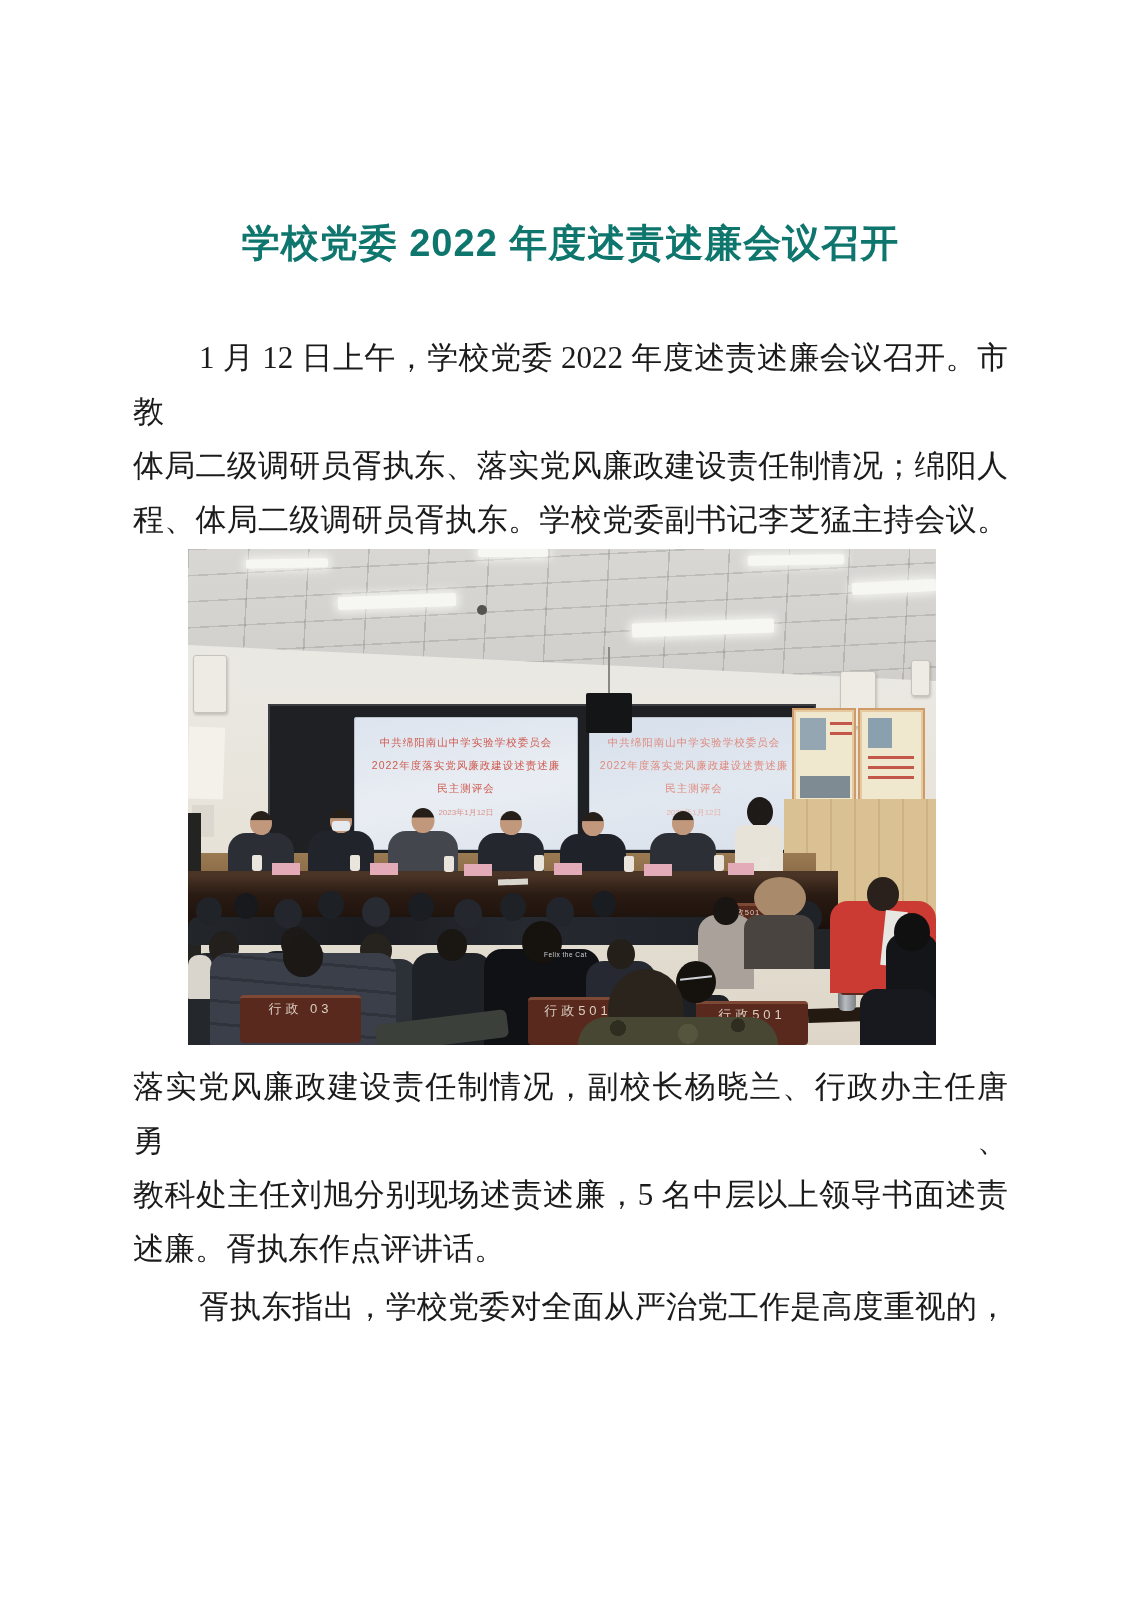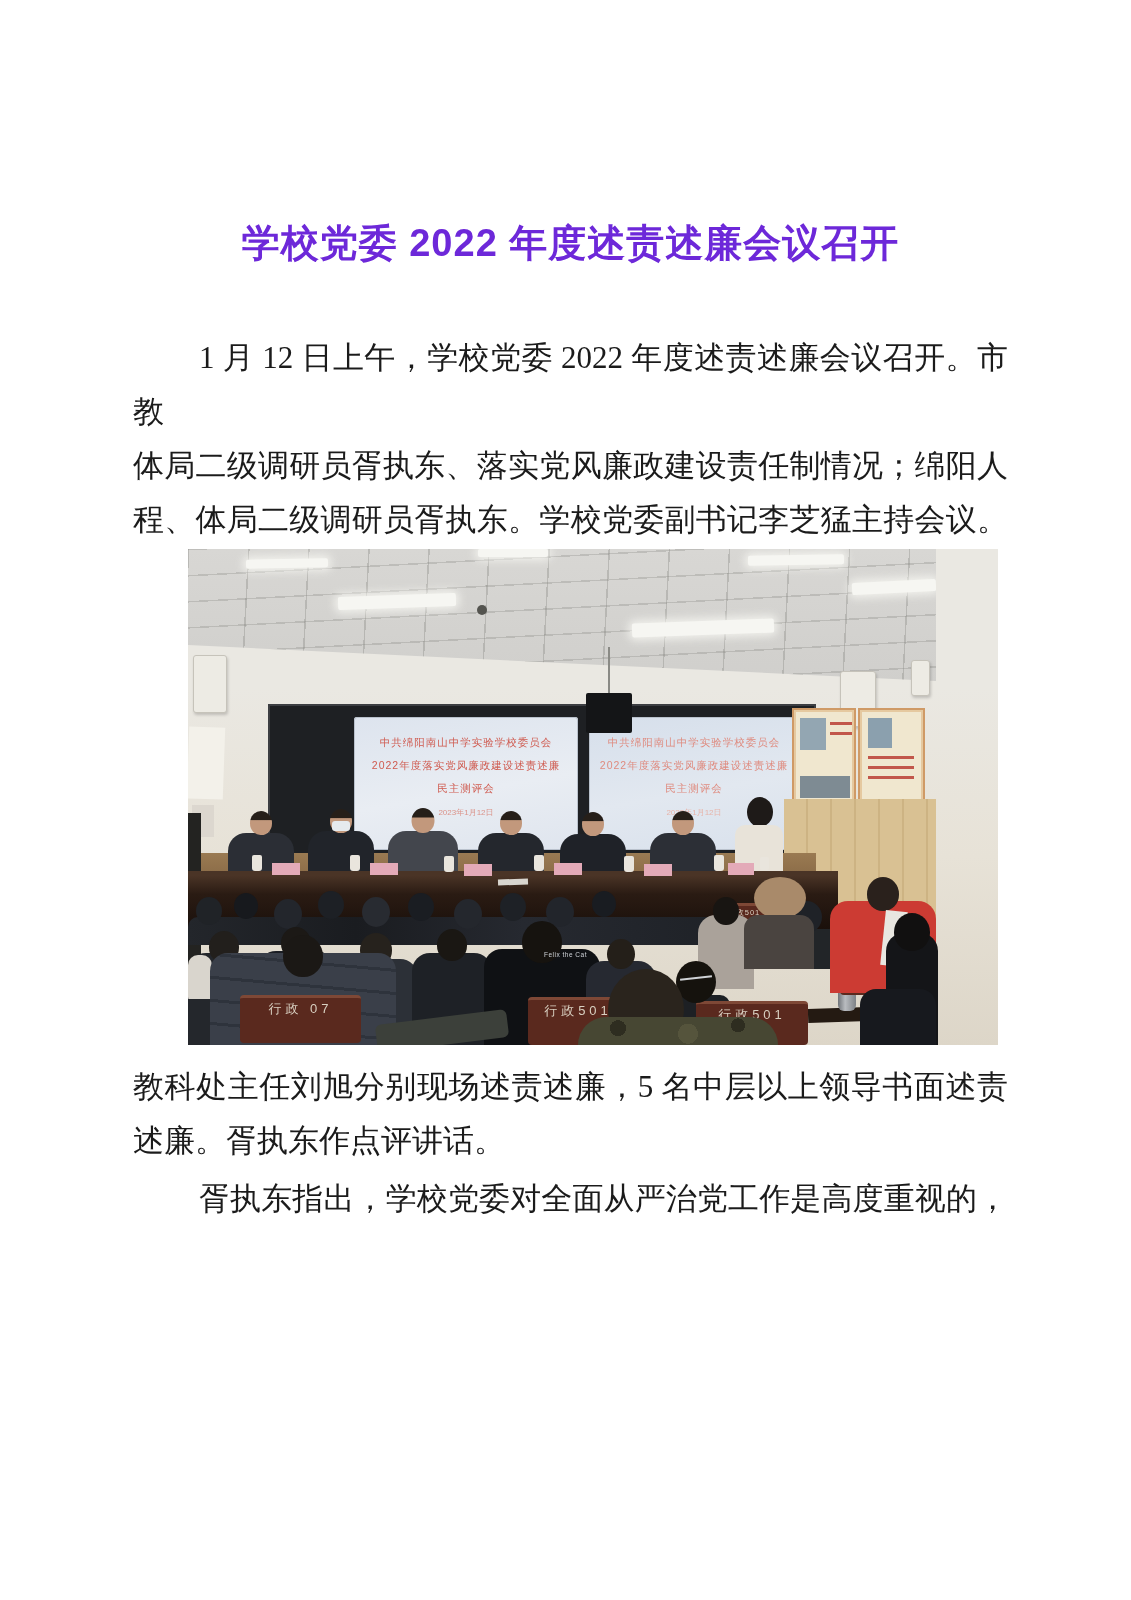--- a/index.html
+++ b/index.html
@@ -1,28 +1,28 @@
 <!DOCTYPE html>
 <html><head>
 <meta charset="utf-8">
 <style>
   html,body{margin:0;padding:0;}
   body{width:1131px;height:1600px;background:#ffffff;font-family:"Liberation Serif",serif;color:#1b1b1b;position:relative;overflow:hidden;}
   .content{width:875px;margin-left:133px;}
-  h1.title{margin:220px 0 0 0;font-family:"Liberation Sans",sans-serif;font-weight:700;font-size:38px;line-height:46px;text-align:center;letter-spacing:1px;color:#6d28d9;}
+  h1.title{margin:220px 0 0 0;font-family:"Liberation Sans",sans-serif;font-weight:700;font-size:38px;line-height:46px;text-align:center;letter-spacing:1px;color:#0f766e;}
   .para{margin:0;font-family:Liberation Serif, serif;}
   .p1{margin-top:65px;}
   .p2{margin-top:15px;}
   .p3{margin-top:4px;}
   .bl{font-size:31px;line-height:54px;text-align:justify;text-align-last:justify;}
   .bl.left{text-align:left;text-align-last:left;}
   .indent{text-indent:66px;}
 
   
-  .photo{position:relative;width:810px;height:496px;margin:2px 0 0 55px;overflow:hidden;
+  .photo{position:relative;width:748px;height:496px;margin:2px 0 0 55px;overflow:hidden;
          background:linear-gradient(180deg,#eae8e2 28%,#e7e2d7 62%,#ddd6c8 100%);}
   .abs{position:absolute;}
   .dot{position:absolute;border-radius:50%;}
   .fig{position:absolute;border-radius:18px 18px 0 0;}
   .fig::before{content:"";position:absolute;top:var(--hy,-24px);left:50%;transform:translateX(-50%);
        width:var(--hw,26px);height:var(--hh,28px);border-radius:50% 50% 48% 48%;background:var(--hc,#1e1b18);}
   .ceiling{position:absolute;left:0;top:0;width:748px;height:150px;
        background:
          repeating-linear-gradient(93deg,rgba(130,130,125,.35) 0 1.5px,transparent 1.5px 60px),
          repeating-linear-gradient(177deg,rgba(130,130,125,.30) 0 1.5px,transparent 1.5px 26px),
@@ -174,36 +174,37 @@
     <div class="abs" style="left:695px;top:362px;width:22px;height:55px;background:#e8e6e0;transform:rotate(6deg);"></div>
     <div class="fig" style="left:698px;top:384px;width:52px;height:112px;background:#141518;--hc:#111010;--hw:36px;--hh:38px;--hy:-20px;"></div>
     <div class="abs" style="left:672px;top:440px;width:76px;height:56px;background:#17191e;border-radius:16px 16px 0 0;"></div>
 
     <div class="abs" style="left:0;top:406px;width:24px;height:52px;background:#d9d5cd;border-radius:10px;"></div>
     <div class="abs" style="left:0;top:450px;width:30px;height:46px;background:#24272c;"></div>
     <div class="fig" style="left:22px;top:404px;width:186px;height:92px;background:repeating-linear-gradient(5deg,#3a3f49 0 20px,#2e333c 20px 23px);--hc:#1b1815;--hw:40px;--hh:42px;--hy:-18px;"></div>
     <div class="abs" style="left:188px;top:468px;width:132px;height:28px;background:#3c403a;border-radius:6px;transform:rotate(-7deg);"></div>
 
     <div class="chair" style="left:52px;top:446px;width:121px;height:48px;">
-      <span style="font-size:13px;">行政 07</span>
+      <span style="font-size:13px;">行政 03</span>
     </div>
     <div class="abs" style="left:462px;top:446px;width:80px;height:26px;background:#1d2024;border-radius:10px 10px 0 0;"></div>
     <div class="chair" style="left:340px;top:448px;width:100px;height:48px;">
       <span style="font-size:13px;">行政501</span>
     </div>
     <div class="chair" style="left:508px;top:452px;width:112px;height:44px;">
       <span style="font-size:13px;">行政501</span>
     </div>
     <div class="dot" style="left:488px;top:412px;width:40px;height:42px;background:#15120d;"></div>
     <div class="abs" style="left:492px;top:428px;width:32px;height:0;border-top:2px solid #cfd2d6;transform:rotate(-6deg);"></div>
     <div class="dot" style="left:420px;top:420px;width:76px;height:80px;background:#2a241d;"></div>
     <div class="abs" style="left:390px;top:468px;width:200px;height:28px;border-radius:30px 30px 0 0;background:radial-gradient(circle at 20% 40%,#2e2d20 0 8px,transparent 8px),radial-gradient(circle at 55% 60%,#55543c 0 10px,transparent 10px),radial-gradient(circle at 80% 30%,#2e2d20 0 7px,transparent 7px),#474733;"></div>
   </figure>
 
   <div class="para p2">
+    <div class="bl">落实党风廉政建设责任制情况，副校长杨晓兰、行政办主任唐勇、</div>
     <div class="bl">教科处主任刘旭分别现场述责述廉，5 名中层以上领导书面述责</div>
     <div class="bl left">述廉。胥执东作点评讲话。</div>
   </div>
 
   <div class="para p3">
     <div class="bl indent">胥执东指出，学校党委对全面从严治党工作是高度重视的，</div>
 
   </div>
 
 </div>

